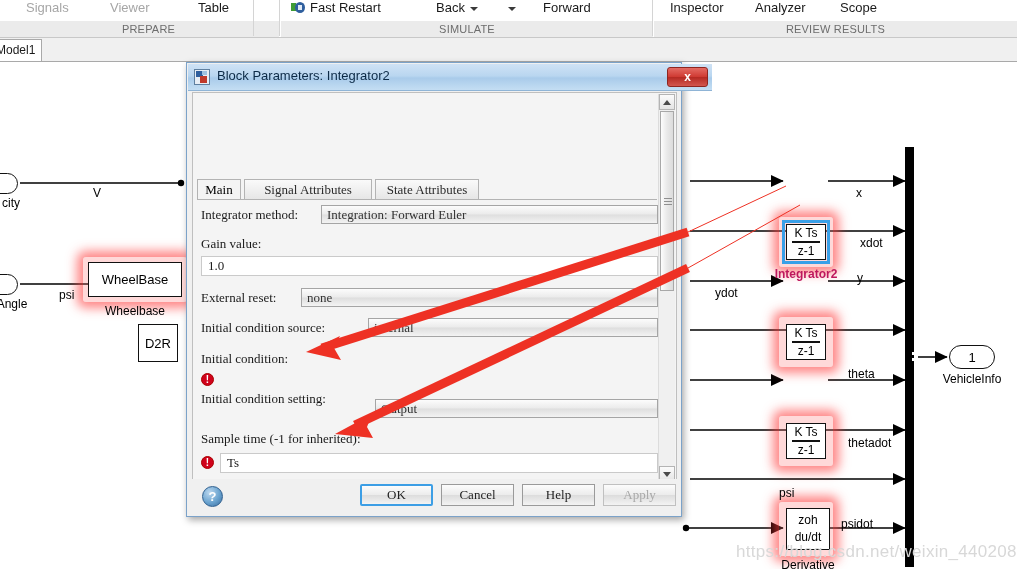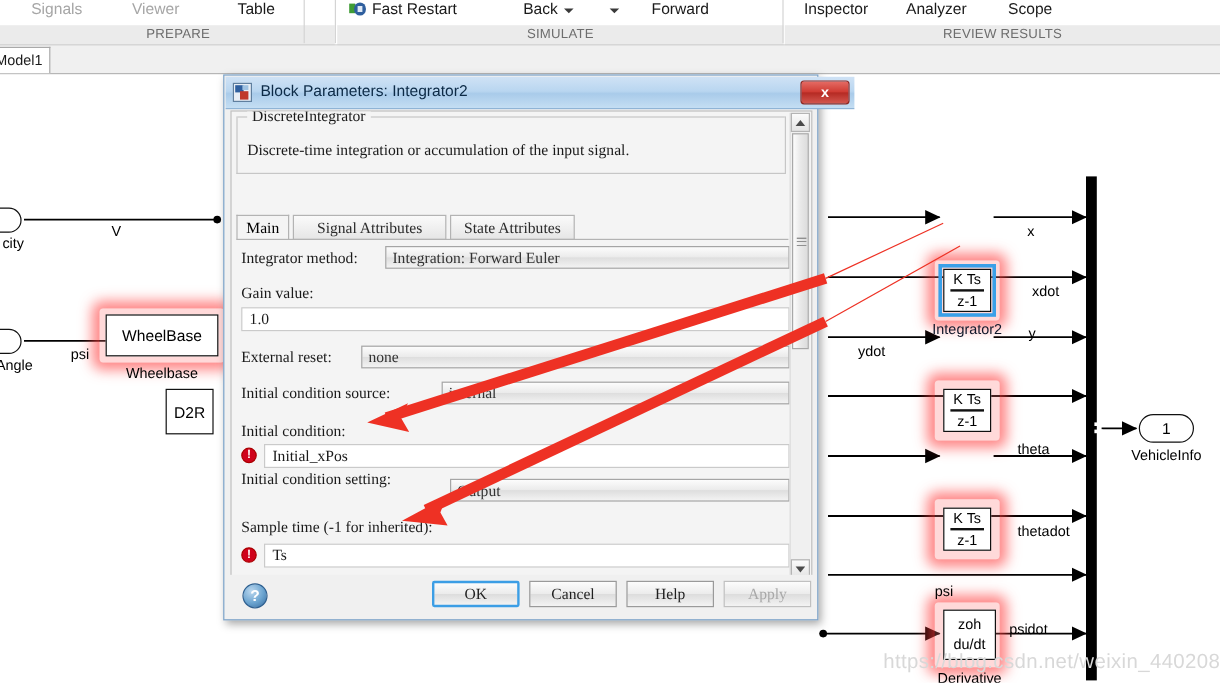--- a/index.html
+++ b/index.html
@@ -136,21 +136,21 @@
     box-sizing: border-box;
   }
   .blabel {
     position: absolute;
     font-size: 12px;
     color: #000;
     text-align: center;
     white-space: nowrap;
     z-index: 5;
   }
-  .blabel.sel { color: #0f172a; }
+  .blabel.sel { color: #be185d; font-weight: bold; }
   .sig {
     position: absolute;
     font-size: 12px;
     color: #000;
     white-space: nowrap;
     z-index: 5;
   }
   .ktsblk {
     position: absolute;
     background: #fff;
@@ -644,26 +644,20 @@
         <i class="ti-r"></i>
     </div>
     <div id="titletext">Block Parameters: Integrator2</div>
     <div id="closebtn">
       <span>x</span>
     </div>
   </div>
 
   <div id="dlgbody">
 
-    <div id="descbox">
-      <div id="descTopLeft"></div>
-      <div id="descTopRight"></div>
-      <div id="descLegend">DiscreteIntegrator</div>
-      <div id="desctext">Discrete-time integration or accumulation of the input signal.</div>
-    </div>
 
     <div id="tabs">
       <div class="dtab active" style="left:0; width:44px;">
         <span>Main</span>
       </div>
       <div class="dtab" style="left:47px; width:128px;">
         <span>Signal Attributes</span>
       </div>
       <div class="dtab" style="left:178px; width:104px;">
         <span>State Attributes</span>
@@ -688,23 +682,20 @@
 
     <div class="flabel" style="left:8px; top:227px;">Initial condition source:</div>
     <div class="combo" style="left:175px; top:225px; width:290px;">
       <span>internal</span>
     </div>
 
     <div class="flabel" style="left:8px; top:258px;">Initial condition:</div>
     <div class="errdot" style="left:8px; top:280px;">
       <span>!</span>
     </div>
-    <div class="txtfield" style="left:27px; top:277px; width:438px;">
-      <span>Initial_xPos</span>
-    </div>
 
     <div class="flabel" style="left:8px; top:298px;">Initial condition setting:</div>
     <div class="combo" style="left:182px; top:306px; width:283px;">
       <span>Output</span>
     </div>
 
     <div class="flabel" style="left:8px; top:338px;">Sample time (-1 for inherited):</div>
     <div class="errdot" style="left:8px; top:363px;">
       <span>!</span>
     </div>

